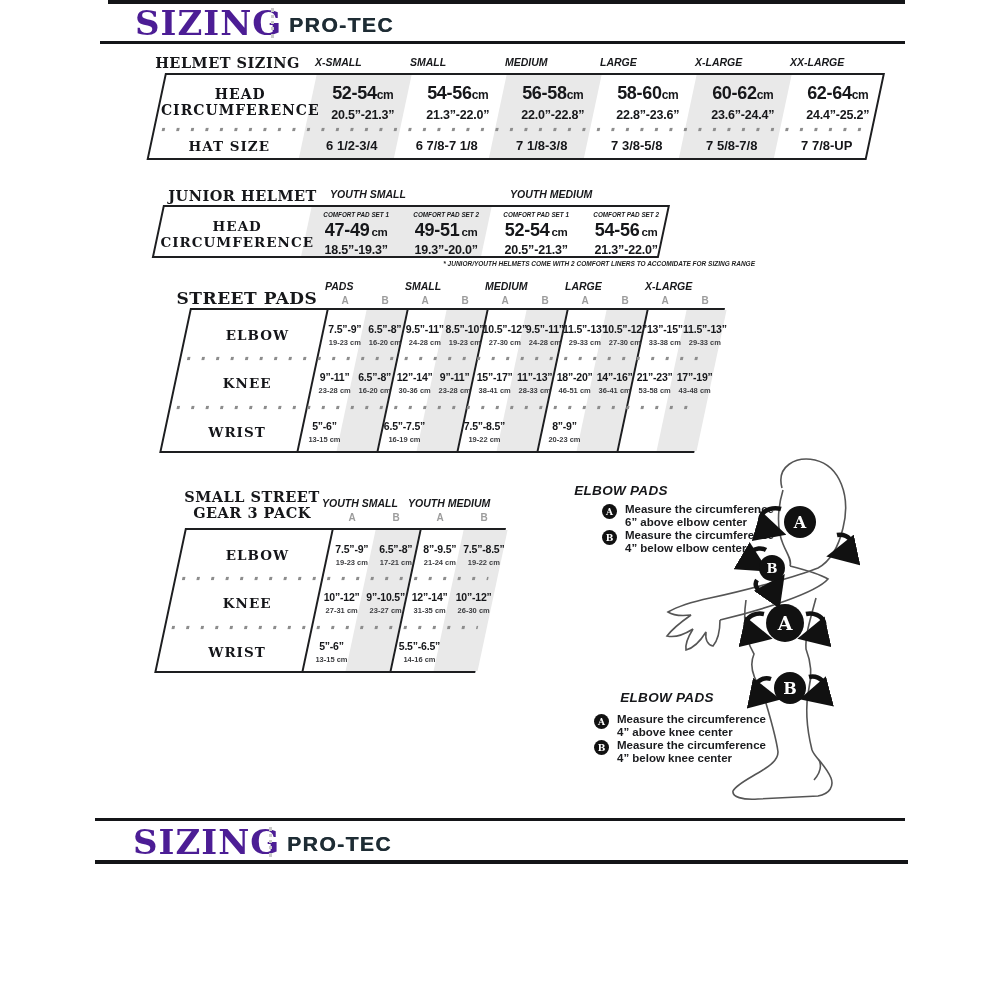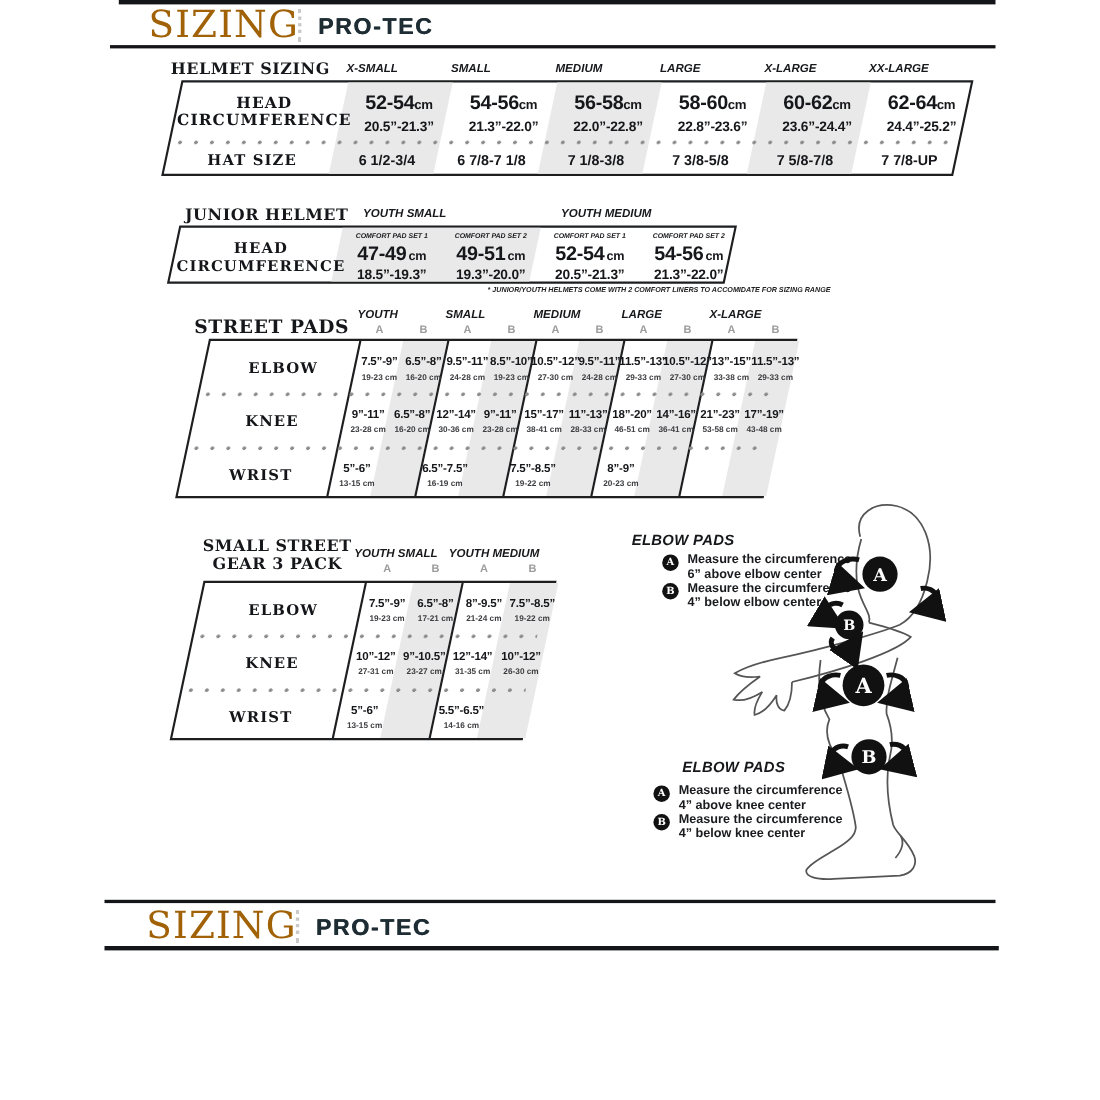--- a/index.html
+++ b/index.html
@@ -1,20 +1,20 @@
 <!DOCTYPE html>
 <html><head>
 <meta charset="utf-8">
 <style>
   html,body{margin:0;padding:0;background:#fff;}
   .page{position:relative;width:1000px;height:1000px;background:#fff;overflow:hidden;
         font-family:"Liberation Sans",sans-serif;color:#16171a;}
   .abs{position:absolute;}
   .hline{position:absolute;background:#141518;}
-  .big-title{font-family:"DejaVu Serif",serif;font-weight:normal;font-size:34px;letter-spacing:1px;color:#a16207;}
+  .big-title{font-family:"DejaVu Serif",serif;font-weight:bold;font-size:34px;letter-spacing:1px;color:#4c1d95;}
   .brand{font-weight:bold;font-size:21px;letter-spacing:1.5px;color:#1e2c34;text-shadow:0.5px 0 0 #1e2c34;}
   .dotdiv{position:absolute;width:0;border-left:3px dotted #c9c9c9;}
   .sec-title{font-family:"DejaVu Serif",serif;font-weight:bold;letter-spacing:0.5px;color:#16171a;text-align:center;}
   .size-hdr{position:absolute;font-weight:bold;font-style:italic;font-size:10.5px;text-align:left;color:#17181b;}
   .ab{position:absolute;font-weight:bold;font-size:10px;color:#9c9c9c;text-align:center;}
   .tbl{position:absolute;}
   .skew{position:absolute;left:0;top:0;right:0;bottom:0;border:2px solid #1d1e20;
         transform:skewX(-12deg);transform-origin:0 0;background:#fff;}
   .band{position:absolute;top:0;bottom:0;background:#e9e9e9;}
   .vline{position:absolute;top:0;bottom:0;width:2px;background:#1d1e20;}
@@ -148,21 +148,21 @@
       <div class="cell" style="left:417px;top:2px;width:90px;height:49px">
         <div class="setlbl">COMFORT PAD SET 2</div>
         <div class="numline"><span class="cm-lg">54-56</span><span class="unit unit-jr">cm</span></div>
         <div class="in-md" style="margin-top:2px">21.3”-22.0”</div>
       </div>
     </div>
   </div>
   <div class="foot" style="left:405px;top:260px;width:350px">* JUNIOR/YOUTH HELMETS COME WITH 2 COMFORT LINERS TO ACCOMIDATE FOR SIZING RANGE</div>
 
   <div class="abs sec-title" style="left:162px;top:288px;width:170px;font-size:17px">STREET PADS</div>
-  <div class="size-hdr" style="left:325px;top:280px;width:80px">YOUTH</div>
+  <div class="size-hdr" style="left:325px;top:280px;width:80px">PADS</div>
   <div class="size-hdr" style="left:405px;top:280px;width:80px">SMALL</div>
   <div class="size-hdr" style="left:485px;top:280px;width:80px">MEDIUM</div>
   <div class="size-hdr" style="left:565px;top:280px;width:80px">LARGE</div>
   <div class="size-hdr" style="left:645px;top:280px;width:80px">X-LARGE</div>
   <div class="ab" style="left:330px;top:295px;width:30px">A</div>
   <div class="ab" style="left:370px;top:295px;width:30px">B</div>
   <div class="ab" style="left:410px;top:295px;width:30px">A</div>
   <div class="ab" style="left:450px;top:295px;width:30px">B</div>
   <div class="ab" style="left:490px;top:295px;width:30px">A</div>
   <div class="ab" style="left:530px;top:295px;width:30px">B</div>

